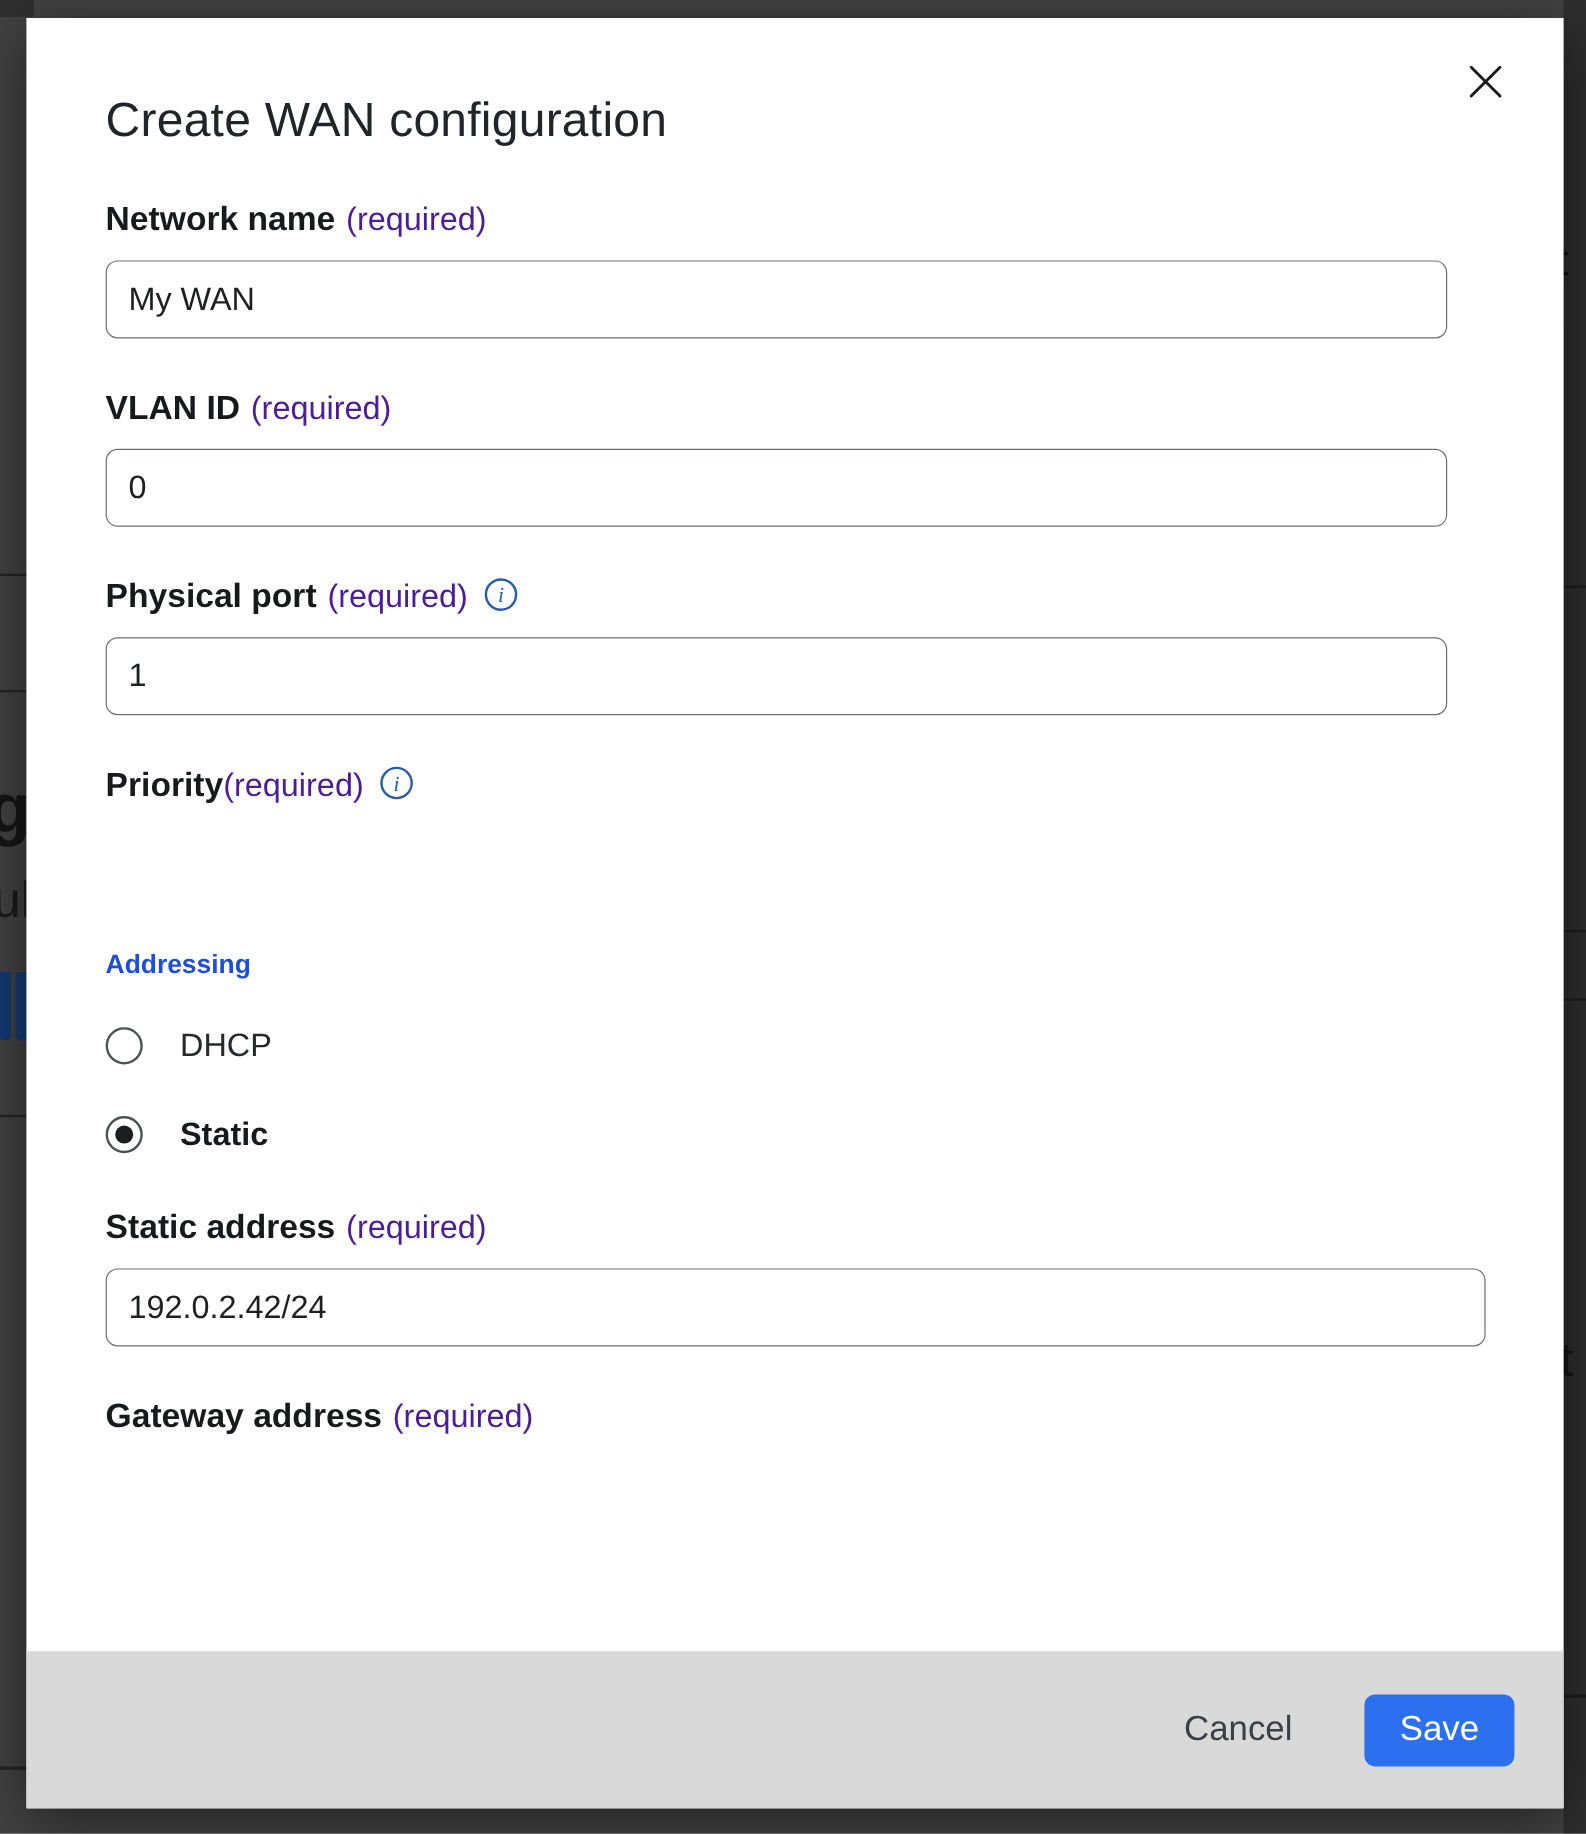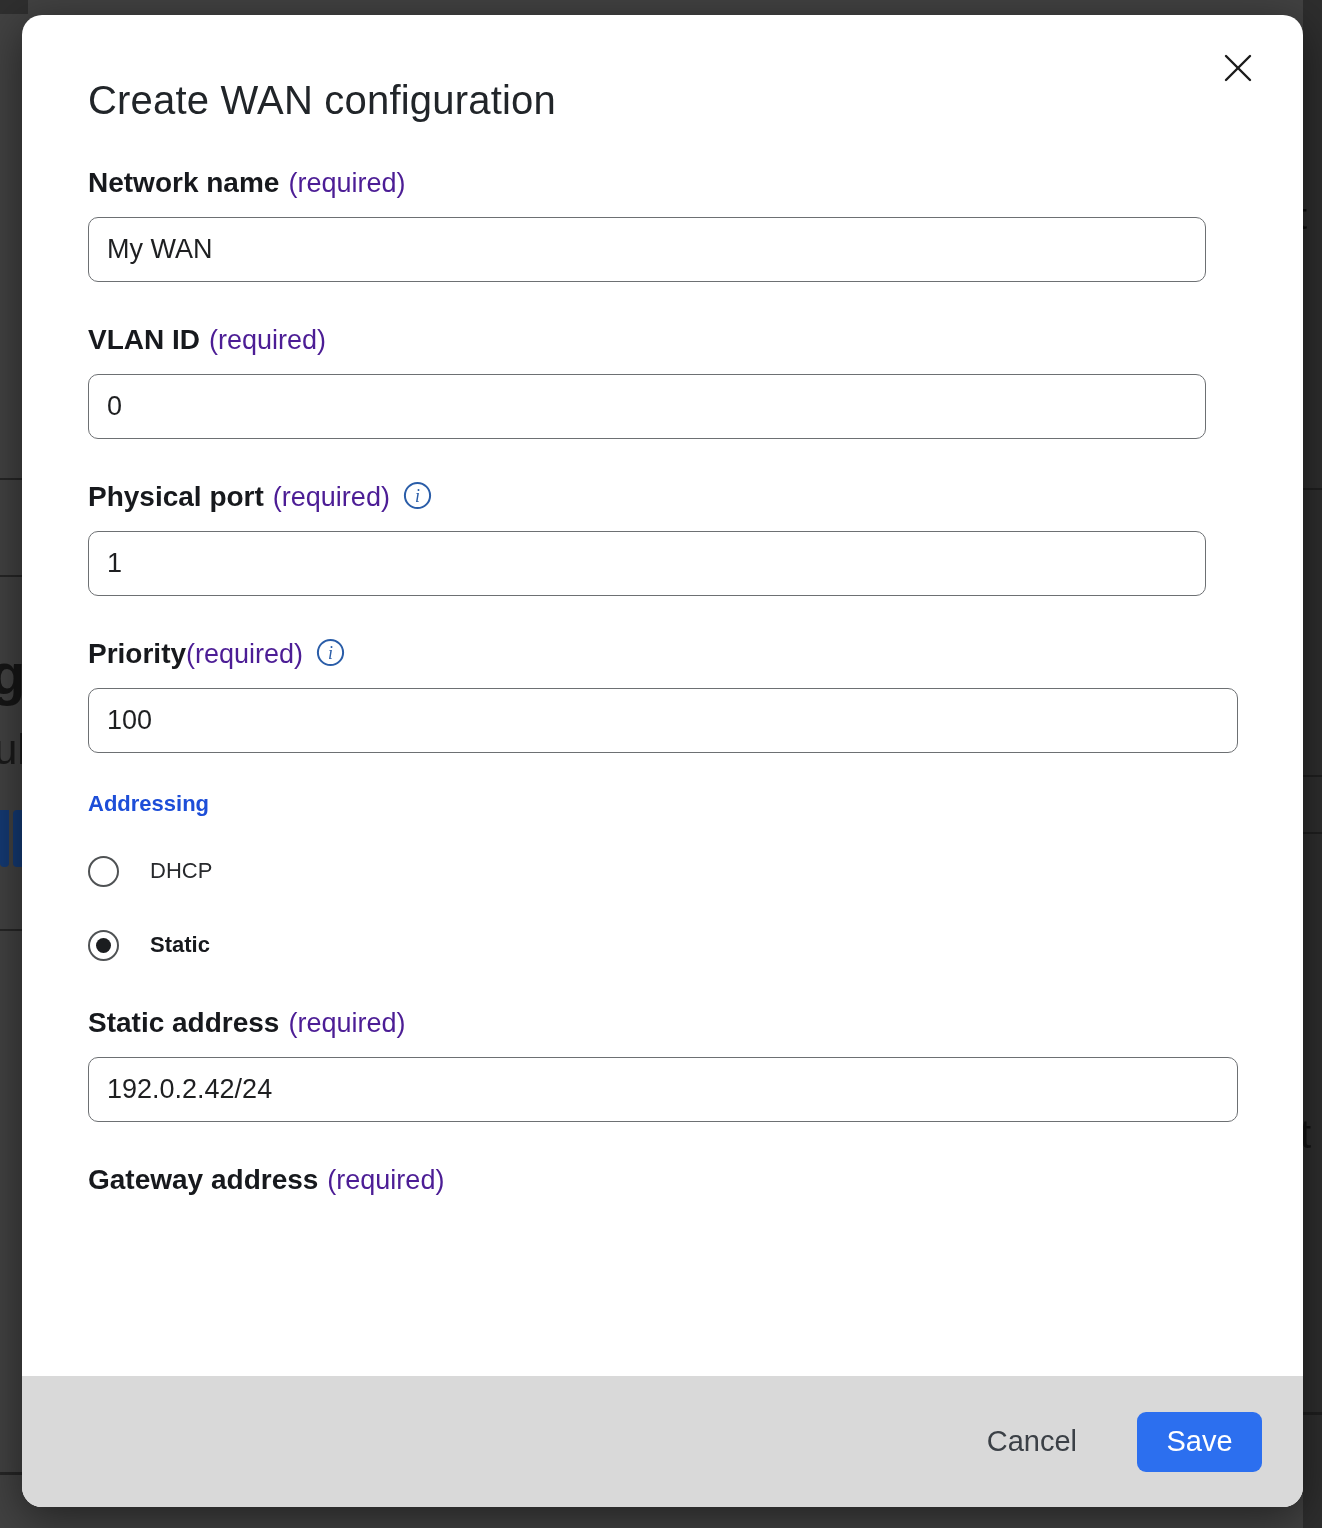--- a/index.html
+++ b/index.html
@@ -22,21 +22,21 @@
   .frag-blue2{left:13px;top:810px;width:14px;height:57px;background:#143a74;border-radius:4px;}
   .right-strip{left:1303px;top:0;width:19px;height:1528px;background:#2e2e2e;}
   .rl{position:absolute;left:0;width:19px;height:2px;background:#1f1f1f;}
   .rl-1{top:488px;}.rl-2{top:775px;}.rl-3{top:832px;}.rl-4{top:1412px;height:3px;}
   .frag-tl{left:1297px;top:196px;font-size:36px;color:#0e0e0e;}
   .frag-t{left:1300px;top:1112px;font-size:40px;color:#141414;}
 
   
   .modal{
     position:absolute;left:22px;top:15px;width:1281px;height:1492px;
-    background:#ffffff;border-radius:20px;overflow:hidden;
+    background:#ffffff;border-radius:0;overflow:hidden;
     box-shadow:0 10px 45px rgba(0,0,0,0.5);
   }
   .dialog-title{
     position:absolute;left:66px;top:36px;font-size:40px;color:#212529;
     font-weight:400;letter-spacing:0.2px;white-space:nowrap;
   }
   .close-btn{
     position:absolute;top:30px;right:42px;width:46px;height:46px;
     background:none;border:none;cursor:pointer;padding:8px;
   }
@@ -89,21 +89,21 @@
   .opt-dhcp{top:839px;}
   .opt-static{top:913px;}
   .radio{
     width:31px;height:31px;border-radius:50%;box-sizing:border-box;
     border:2.6px solid #4f5254;background:#fff;flex:0 0 auto;
     display:flex;align-items:center;justify-content:center;
   }
   .radio.selected::after{
     content:"";width:15px;height:15px;border-radius:50%;background:#1b1d1f;
   }
-  .radio-label{font-size:22px;color:#27292c;}
+  .radio-label{font-size:27px;color:#27292c;}
   .opt-static .radio-label{font-weight:700;color:#17191d;}
 
   .footer{
     position:absolute;left:0;top:1361px;width:100%;height:131px;
     background:#d9d9d9;display:flex;align-items:center;justify-content:flex-end;
     gap:50px;padding-right:41px;box-sizing:border-box;
   }
   .cancel-btn{
     background:none;border:none;font-family:"Liberation Sans", sans-serif;
     font-size:29px;color:#3b4046;cursor:pointer;padding:6px 10px;
@@ -181,21 +181,20 @@
     <span class="required">(required)</span>
     <button class="info-btn">
       <span>
         <svg width="29" height="29" viewBox="0 0 29 29">
           <circle cx="14.5" cy="14.5" r="12.6" fill="none" stroke="#2a5da8" stroke-width="2"></circle>
           <text x="14.5" y="21" text-anchor="middle" font-family="Liberation Serif, serif" font-style="italic" font-size="18" fill="#2a5da8">i</text>
         </svg>
       </span>
     </button>
   </div>
-  <input class="text-input w-wide g4-input" value="100" style="">
 
   <div class="addressing-heading">Addressing</div>
 
   <div class="radio-row opt-dhcp">
     <span class="radio"></span>
     <span class="radio-label">DHCP</span>
   </div>
 
   <div class="radio-row opt-static">
     <span class="radio selected"></span>

